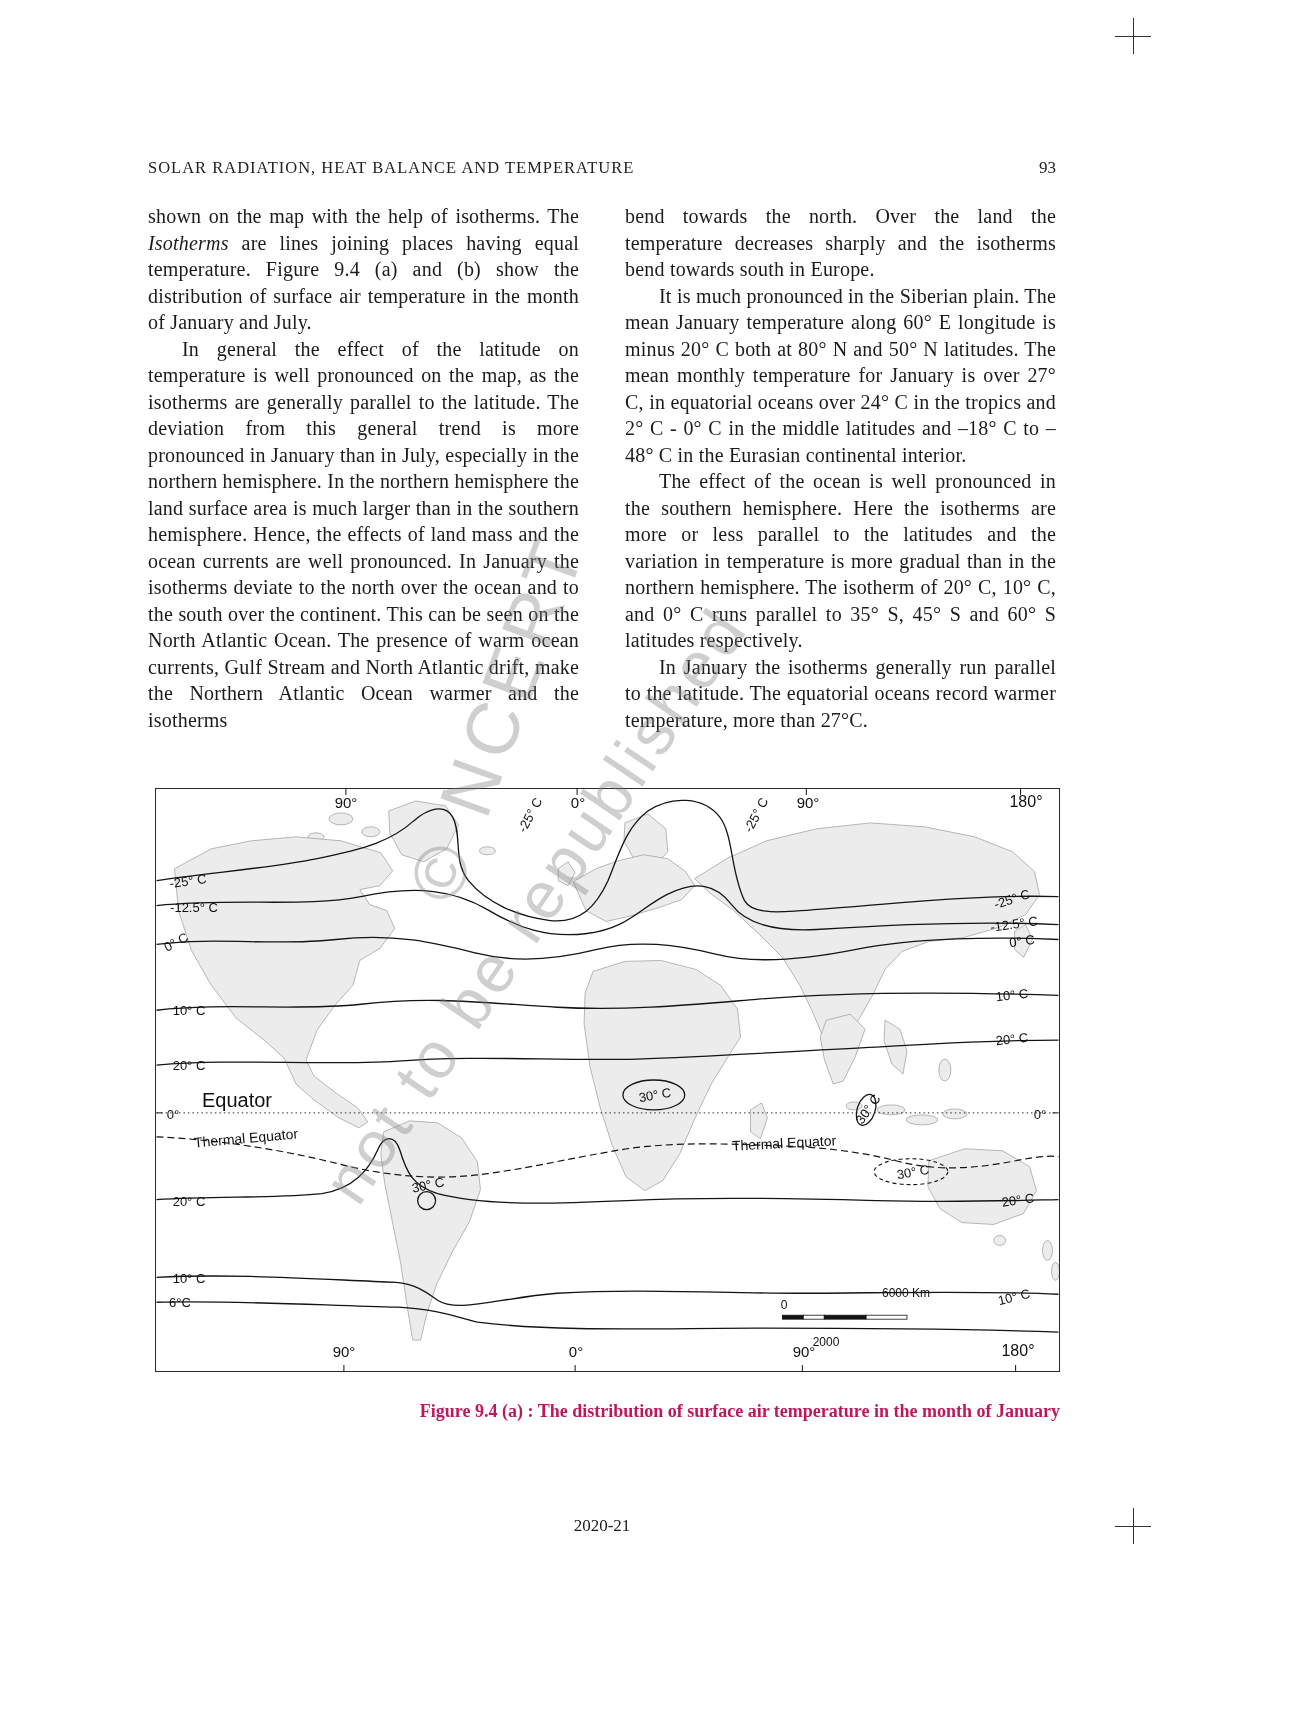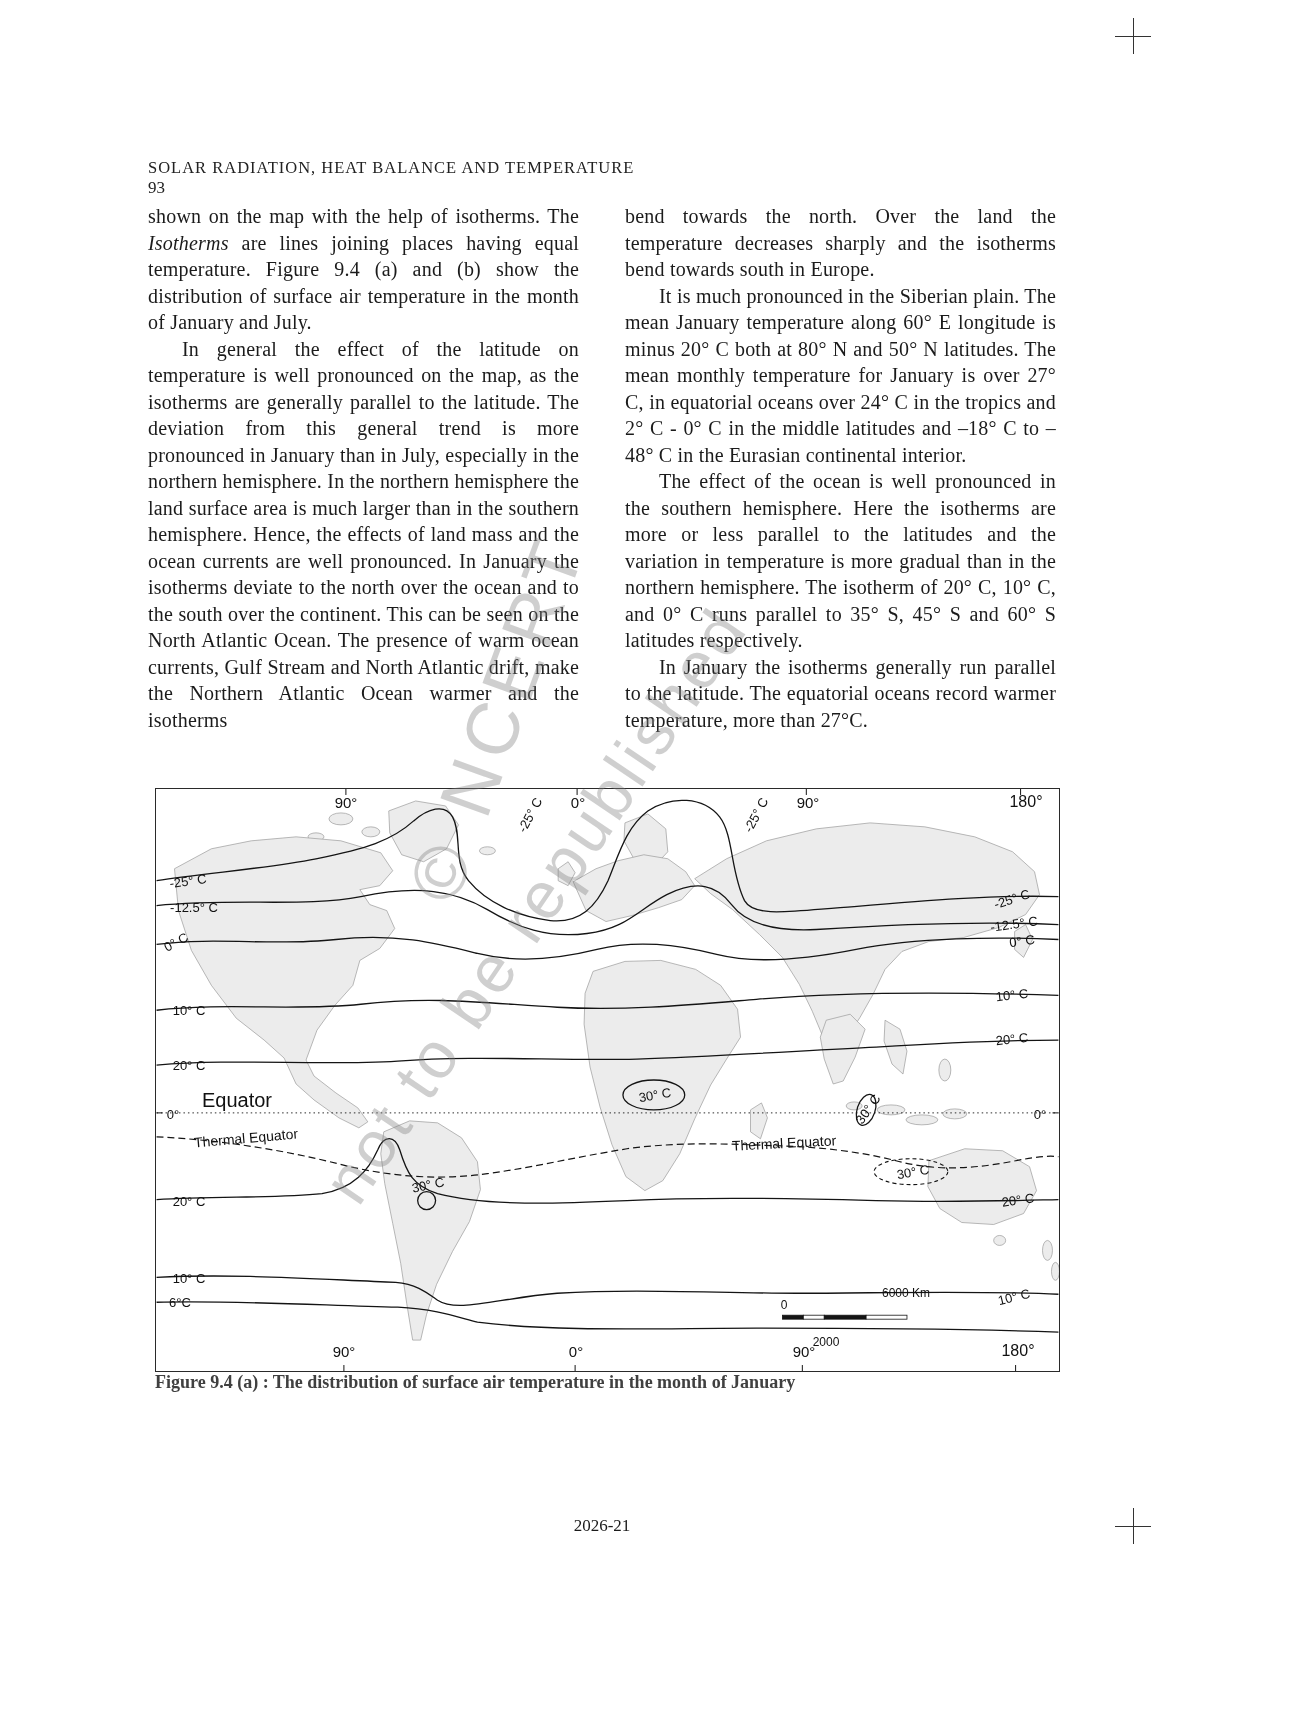--- a/index.html
+++ b/index.html
@@ -8,21 +8,21 @@
     width:1312px;height:1709px;
     background:#fff;
     font-family:"Liberation Serif", serif;
     color:#1b1b1b;
     overflow:hidden;
   }
   
   .running-head{
     position:absolute;left:148px;top:158px;width:908px;
     display:flex;justify-content:space-between;align-items:baseline;
-    font-size:16.5px;letter-spacing:1px;color:#222;flex-direction:column;
+    font-size:16.5px;letter-spacing:1px;color:#222;
   }
   .running-head .pageno{letter-spacing:0;font-size:17px;}
   
   .columns{
     position:absolute;left:148px;top:203px;width:908px;
     display:flex;gap:46px;
   }
   .col{width:439px;font-size:20px;line-height:26.5px;letter-spacing:0.2px;
        text-align:justify;}
   .col p{margin:0;text-indent:34px;}
@@ -36,22 +36,22 @@
     border:1.2px solid #2a2a2a;background:#fff;
   }
   .map-box svg{position:absolute;left:0;top:0;}
   .map-labels{position:absolute;left:0;top:0;width:905px;height:584px;}
   .map-label{
     position:absolute;white-space:nowrap;
     font-family:"Liberation Sans", sans-serif;
     font-size:13px;color:#111;
   }
   figcaption{
-    margin-top:0;text-align:left;
-    font-weight:bold;font-size:18px;color:#404040;
+    margin-top:29px;text-align:right;
+    font-weight:bold;font-size:18px;color:#be185d;
   }
   
   .watermark{
     position:absolute;pointer-events:none;z-index:6;
     font-family:"Liberation Sans", sans-serif;
     color:rgba(130,130,130,0.38);
     white-space:nowrap;text-align:center;
   }
   .wm1{left:247px;top:675px;width:500px;font-size:74px;letter-spacing:8px;transform:rotate(-70deg);}
   .wm2{left:95px;top:867px;width:880px;font-size:66px;letter-spacing:4px;transform:rotate(-56deg);}
@@ -201,15 +201,15 @@
           <span class="map-label" style="left: 670px; top: 516px; transform: translate(-50%, -50%) rotate(0deg); font-size: 12px; margin-top: 37px;">2000</span>
           <span class="map-label" style="left: 750px; top: 504px; transform: translate(-50%, -50%) rotate(0deg); font-size: 12px;">6000 Km</span>
         </div>
     </div>
     <figcaption>Figure 9.4 (a) : The distribution of surface air temperature in the month of January</figcaption>
   </figure>
 
   <div class="watermark wm1">© NCERT</div>
   <div class="watermark wm2">not to be republished</div>
 
-  <footer class="page-footer">2026-21</footer>
+  <footer class="page-footer">2020-21</footer>
 
 </div>
 
 </body></html>

